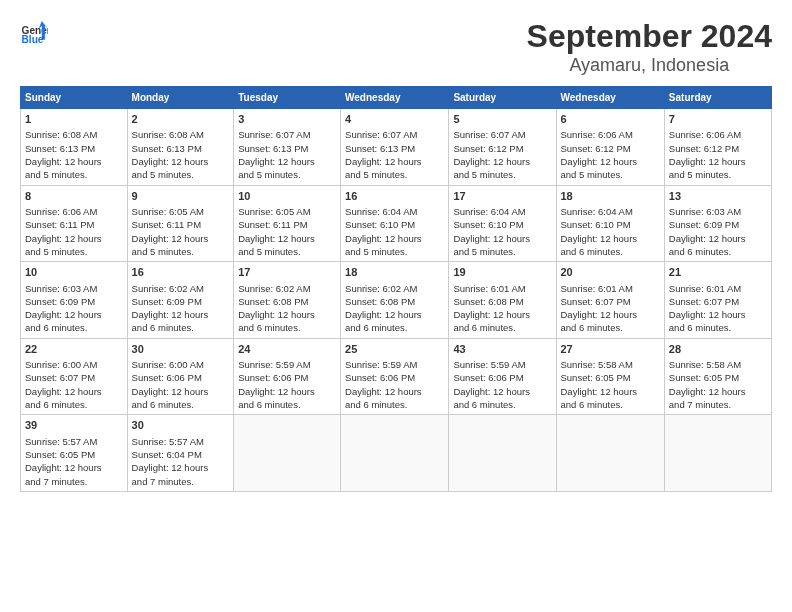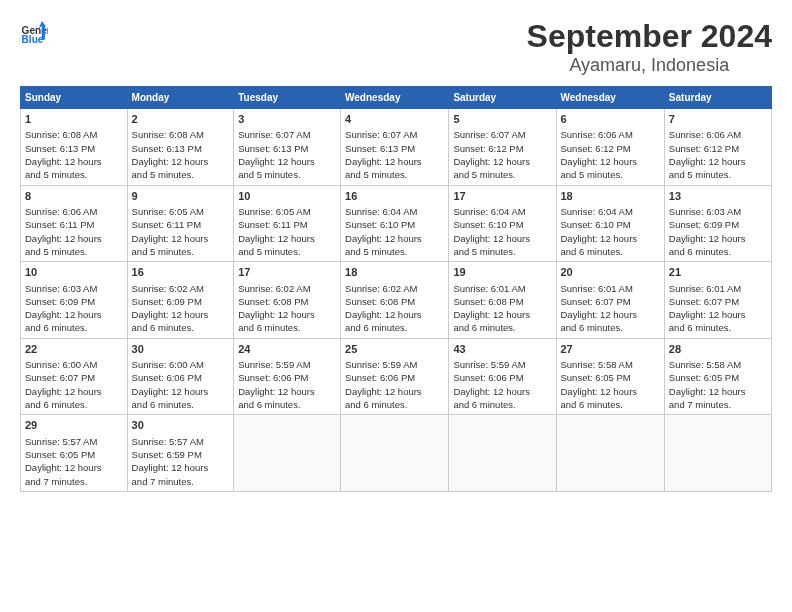--- a/index.html
+++ b/index.html
@@ -309,30 +309,30 @@
           <td>
             <span class="day-num">28</span>
             <div>Sunrise: 5:58 AM</div>
             <div>Sunset: 6:05 PM</div>
             <div>Daylight: 12 hours</div>
             <div>and 7 minutes.</div>
           </td>
         </tr>
         <tr>
           <td>
-            <span class="day-num">29</span>
+            <span class="day-num">39</span>
             <div>Sunrise: 5:57 AM</div>
             <div>Sunset: 6:05 PM</div>
             <div>Daylight: 12 hours</div>
             <div>and 7 minutes.</div>
           </td>
           <td>
             <span class="day-num">30</span>
             <div>Sunrise: 5:57 AM</div>
-            <div>Sunset: 6:59 PM</div>
+            <div>Sunset: 6:04 PM</div>
             <div>Daylight: 12 hours</div>
             <div>and 7 minutes.</div>
           </td>
           <td class="empty"></td>
           <td class="empty"></td>
           <td class="empty"></td>
           <td class="empty"></td>
           <td class="empty"></td>
         </tr>
       </tbody>

